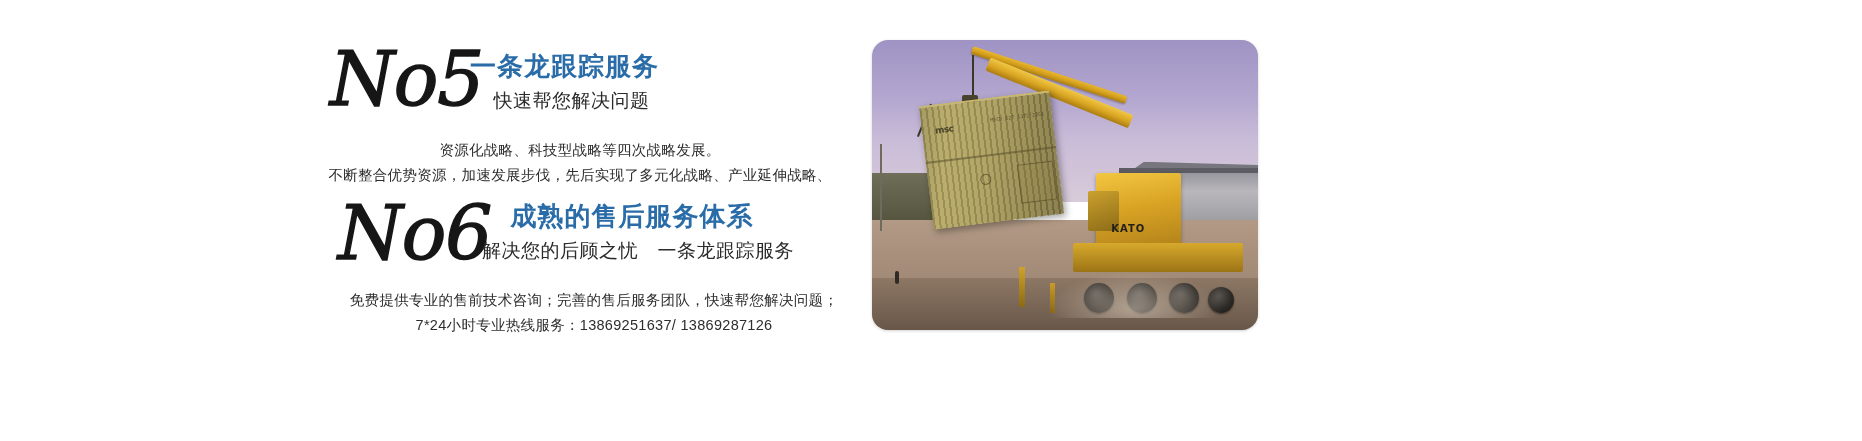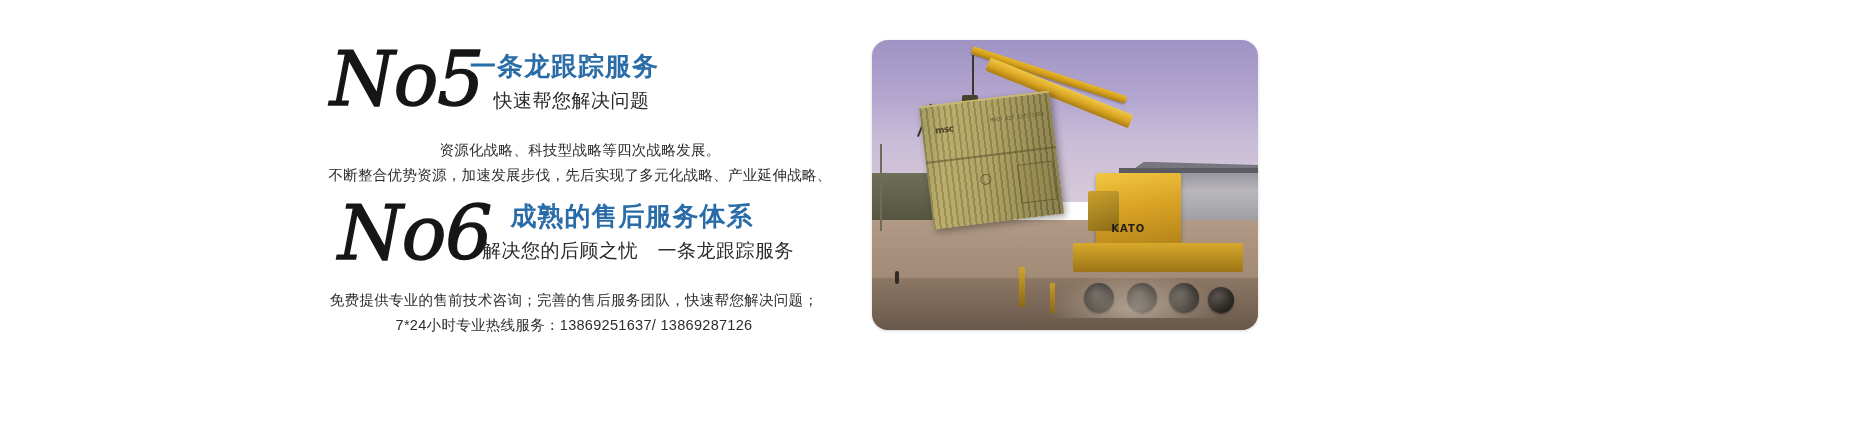--- a/index.html
+++ b/index.html
@@ -79,21 +79,21 @@
   .feat-body{
     position:absolute;
     left:320px;
     top:96px;
     width:520px;
     font-size:14.5px;
     line-height:25px;
     color:#2d2d2d;
     letter-spacing:0.3px;
   }
-  .f6 .feat-body{left:314px;top:92px;}
+  .f6 .feat-body{left:334px;top:92px;}
   .feat-body p{margin:0;white-space:nowrap;}
 
   
   .photo-wrap{
     position:absolute;
     left:872px;top:40px;
     width:386px;height:290px;
     border-radius:16px;
     overflow:hidden;
     box-shadow:0 1px 3px rgba(0,0,0,.18);

